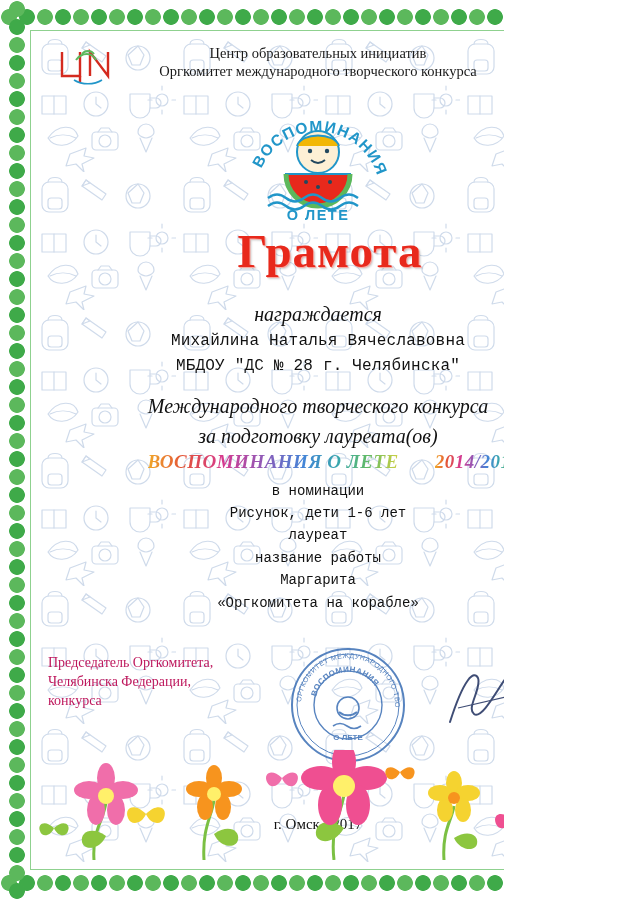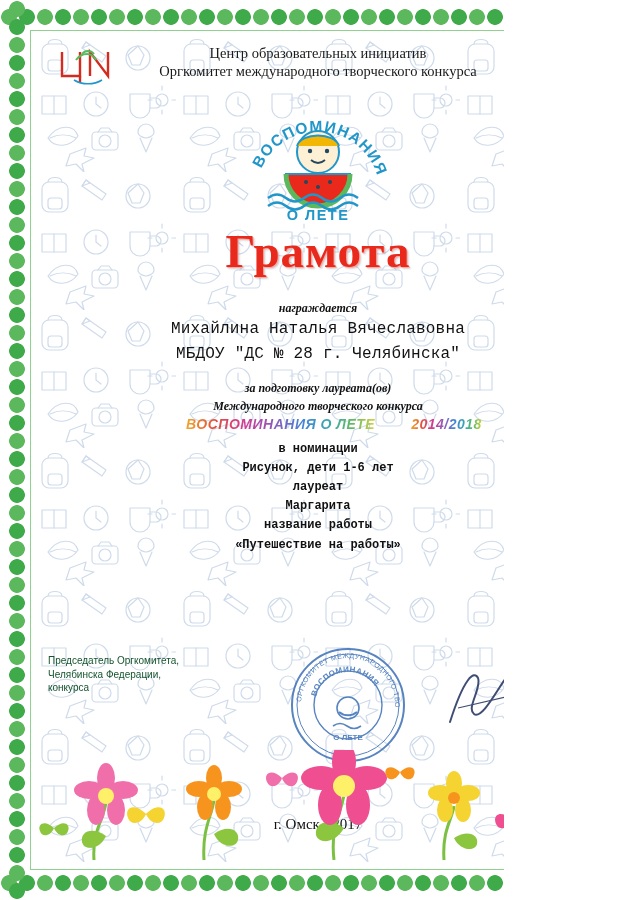--- a/index.html
+++ b/index.html
@@ -104,21 +104,21 @@
     left: 50%;
     top: 56px;
     transform: translateX(-50%);
     width: 152px;
     height: 140px;
   }
 
   .title-gramota {
     position: absolute;
     top: 190px;
-    left: 0;
+    left: 12px;
     width: 568px;
     text-align: center;
     font-family: "Liberation Serif", serif;
     font-weight: bold;
     font-size: 47px;
     letter-spacing: 1px;
     color: #e8291c;
     text-shadow: 1px 1px 0 #f7a9a2, 2px 2px 2px rgba(0,0,0,0.18);
   }
 
@@ -126,67 +126,65 @@
     position: absolute;
     top: 265px;
     left: 0;
     width: 568px;
     text-align: center;
     color: #111;
   }
   .line-italic {
     font-family: "Liberation Serif", serif;
     font-style: italic;
-    font-size: 12px;
+    font-size: 20px;
     line-height: 1.5;
-    font-weight: bold;
   }
   .line-mono {
     font-family: "Liberation Mono", monospace;
     font-size: 16px;
     line-height: 1.55;
     letter-spacing: 0.2px;
   }
   .line-mono-small {
     font-family: "Liberation Mono", monospace;
-    font-size: 12px;
+    font-size: 14px;
     line-height: 1.6;
-    font-weight: bold;
   }
   .spacer-10 { height: 12px; }
   .spacer-6 { height: 7px; }
 
   .contest-name {
-    font-family: Liberation Sans, sans-serif;
+    font-family: Liberation Serif, serif;
     font-style: italic;
     font-weight: bold;
-    font-size: 14px;
+    font-size: 19px;
     letter-spacing: 0.5px;
     background: linear-gradient(90deg,
         #f0a31e 0%, #e24b2e 14%, #d4308a 30%,
         #8a52b5 46%, #3a7fd5 62%, #2fa3a8 76%,
         #5cb85c 88%, #cfcf3a 100%);
     -webkit-background-clip: text;
     background-clip: text;
     color: transparent;
     display: inline-block;
     opacity: 0.95;
     margin-left: 32px;
   }
 
   
   .sign-block {
     position: absolute;
     top: 620px;
     left: 14px;
     width: 300px;
-    font-family: Liberation Sans, sans-serif;
-    font-size: 10px;
+    font-family: Liberation Serif, serif;
+    font-size: 14px;
     line-height: 1.35;
-    color: #14532d;
+    color: #be185d;
   }
   .sign-name {
     position: absolute;
     top: 620px;
     right: 8px;
     font-family: "Liberation Serif", serif;
     font-size: 15px;
     color: #3b82f6;
   }
 
@@ -340,33 +338,33 @@
       </svg>
     </div>
 
     <div class="title-gramota">Грамота</div>
 
     <div class="awarded-block">
       <div class="line-italic">награждается</div>
       <div class="line-mono">Михайлина Наталья Вячеславовна</div>
       <div class="line-mono">МБДОУ "ДС № 28 г. Челябинска"</div>
       <div class="spacer-10"></div>
+      <div class="line-italic">Международного творческого конкурса</div>
       <div class="line-italic">за подготовку лауреата(ов)</div>
-      <div class="line-italic">Международного творческого конкурса</div>
       <div>
         <span class="contest-name">ВОСПОМИНАНИЯ О ЛЕТЕ</span>
         <span class="contest-name">2014/2018</span>
       </div>
       <div class="spacer-6"></div>
       <div class="line-mono-small">в номинации</div>
       <div class="line-mono-small">Рисунок, дети 1-6 лет</div>
       <div class="line-mono-small">лауреат</div>
+      <div class="line-mono-small">название работы</div>
       <div class="line-mono-small">Маргарита</div>
-      <div class="line-mono-small">название работы</div>
-      <div class="line-mono-small">«Путешествие на работы»</div>
+      <div class="line-mono-small">«Оргкомитета на корабле»</div>
     </div>
 
     <div class="sign-block">
       <div>Председатель Оргкомитета,</div>
       <div>Челябинска Федерации,</div>
       <div>конкурса</div>
     </div>
 
     <div class="sign-name">В. И. Гам</div>
 

